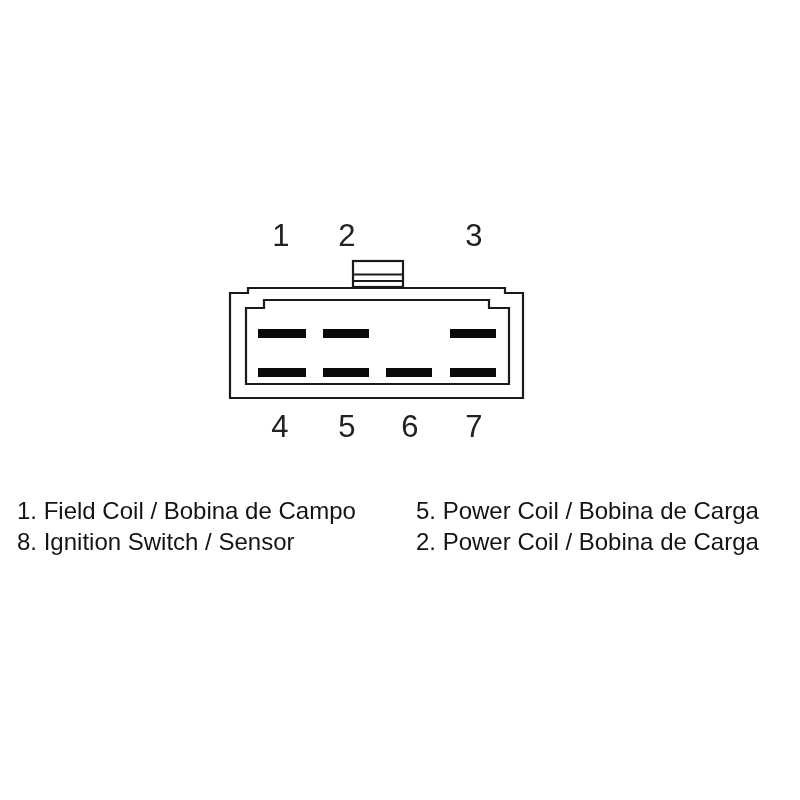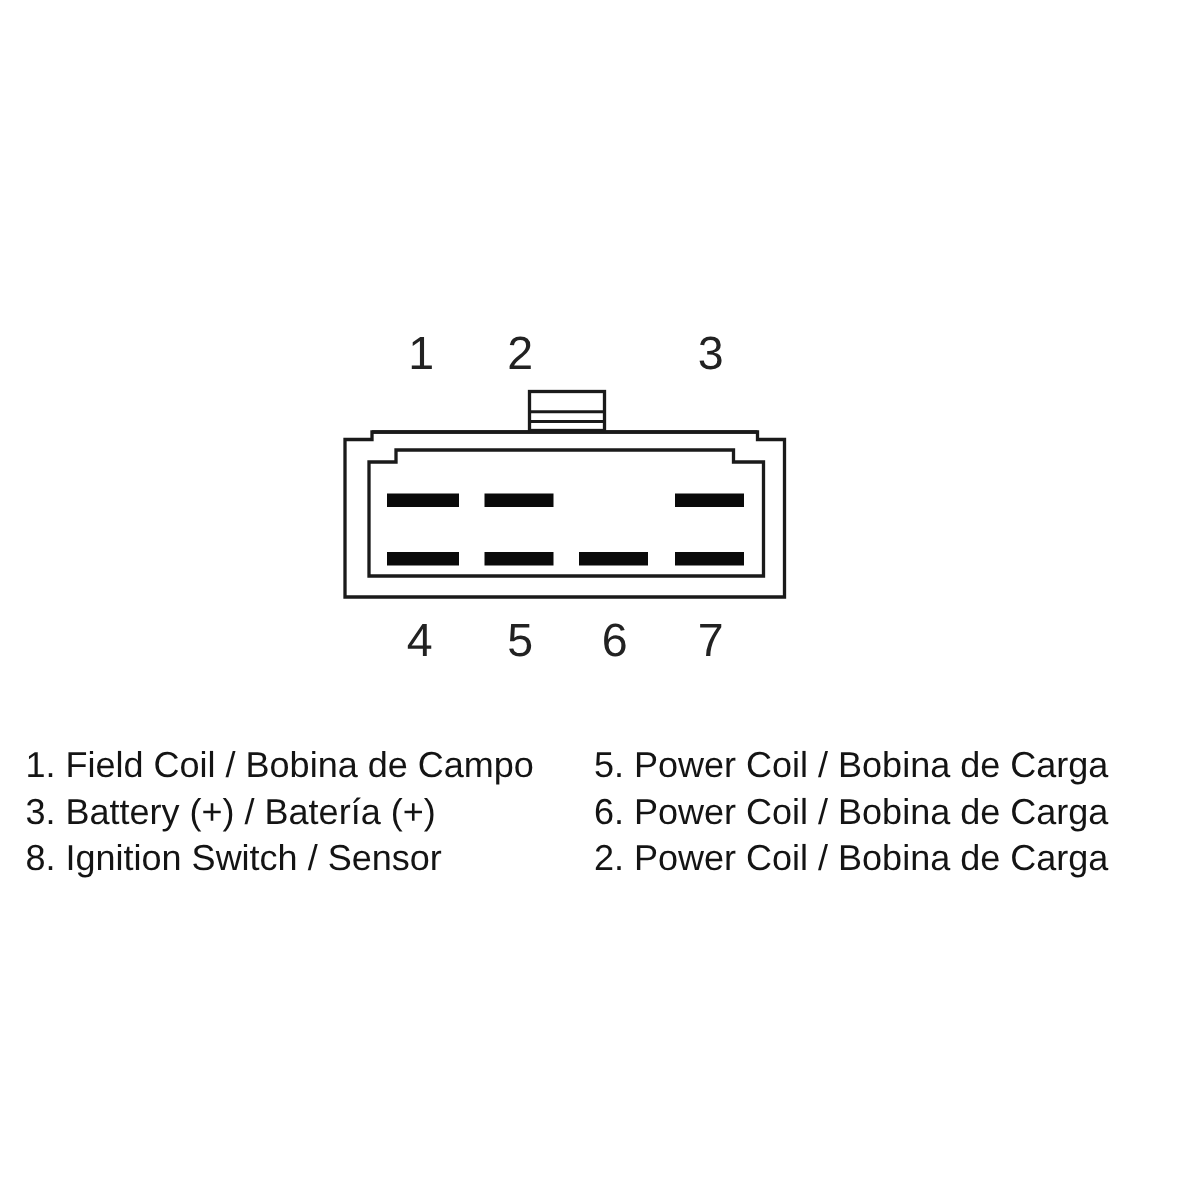--- a/index.html
+++ b/index.html
@@ -35,21 +35,21 @@
     letter-spacing: 0.5px;
   }
   .legend-col {
     position: absolute;
     font-size: 24px;
     line-height: 31px;
     color: #141414;
     white-space: nowrap;
   }
   .legend-col-left { left: 17px; top: 495px; }
-  .legend-col-right { left: 396px; top: 495px; }
+  .legend-col-right { left: 416px; top: 495px; }
   .legend-item { white-space: nowrap; }
 </style>
 </head>
 <body>
 
 <div class="canvas">
 
   <svg class="diagram-svg" width="800" height="800" viewBox="0 0 800 800">
 
     <polygon fill="#ffffff" stroke="#1a1a1a" stroke-width="2.2" points="230,293 248,293 248,288 505,288 505,293 523,293 523,398 230,398"></polygon>
@@ -77,23 +77,21 @@
   <div class="pin-number" style="left:347px; top:236px;">2</div>
   <div class="pin-number" style="left:474px; top:236px;">3</div>
 
   <div class="pin-number" style="left:280px; top:427px;">4</div>
   <div class="pin-number" style="left:347px; top:427px;">5</div>
   <div class="pin-number" style="left:410px; top:427px;">6</div>
   <div class="pin-number" style="left:474px; top:427px;">7</div>
 
   <div class="legend-col legend-col-left">
     <div class="legend-item">1. Field Coil / Bobina de Campo</div>
-    <div class="legend-item">3. Battery (+) / Batería (+)</div>
     <div class="legend-item">8. Ignition Switch / Sensor</div>
   </div>
 
   <div class="legend-col legend-col-right">
     <div class="legend-item">5. Power Coil / Bobina de Carga</div>
-    <div class="legend-item">6. Power Coil / Bobina de Carga</div>
     <div class="legend-item">2. Power Coil / Bobina de Carga</div>
   </div>
 
 </div>
 
 </body></html>

